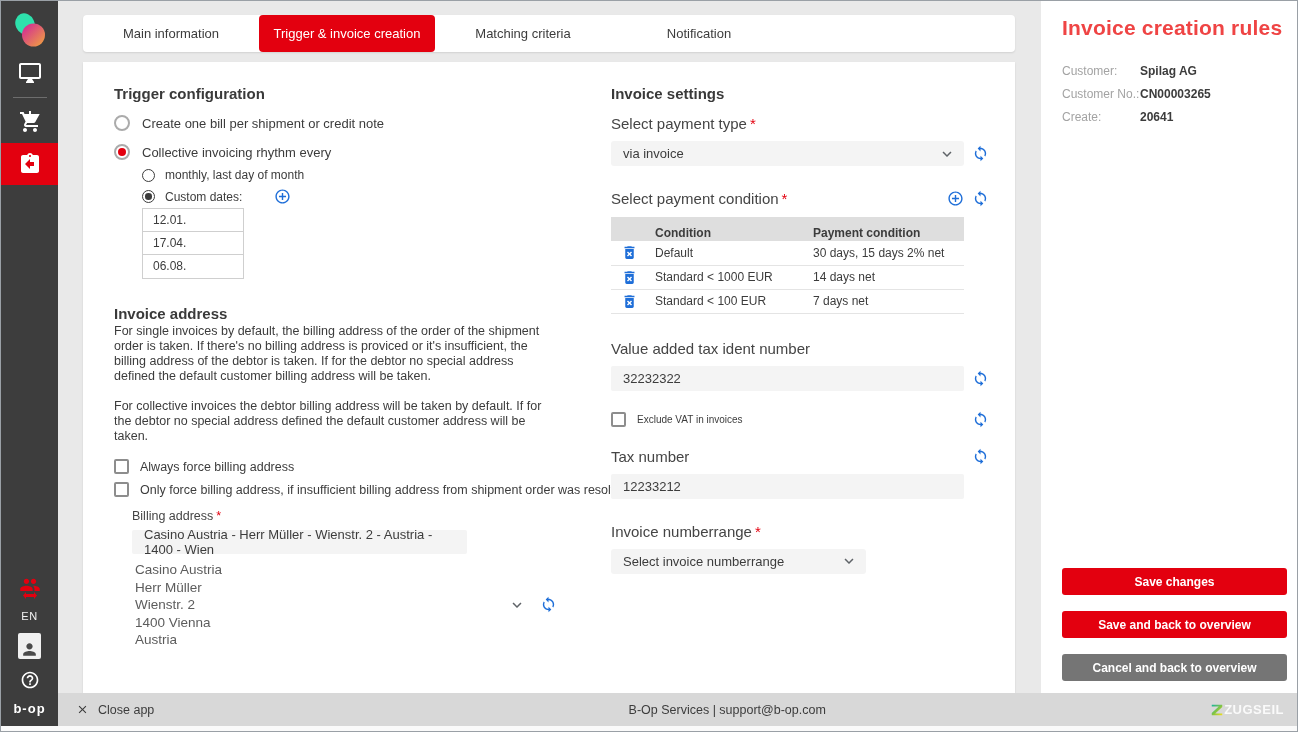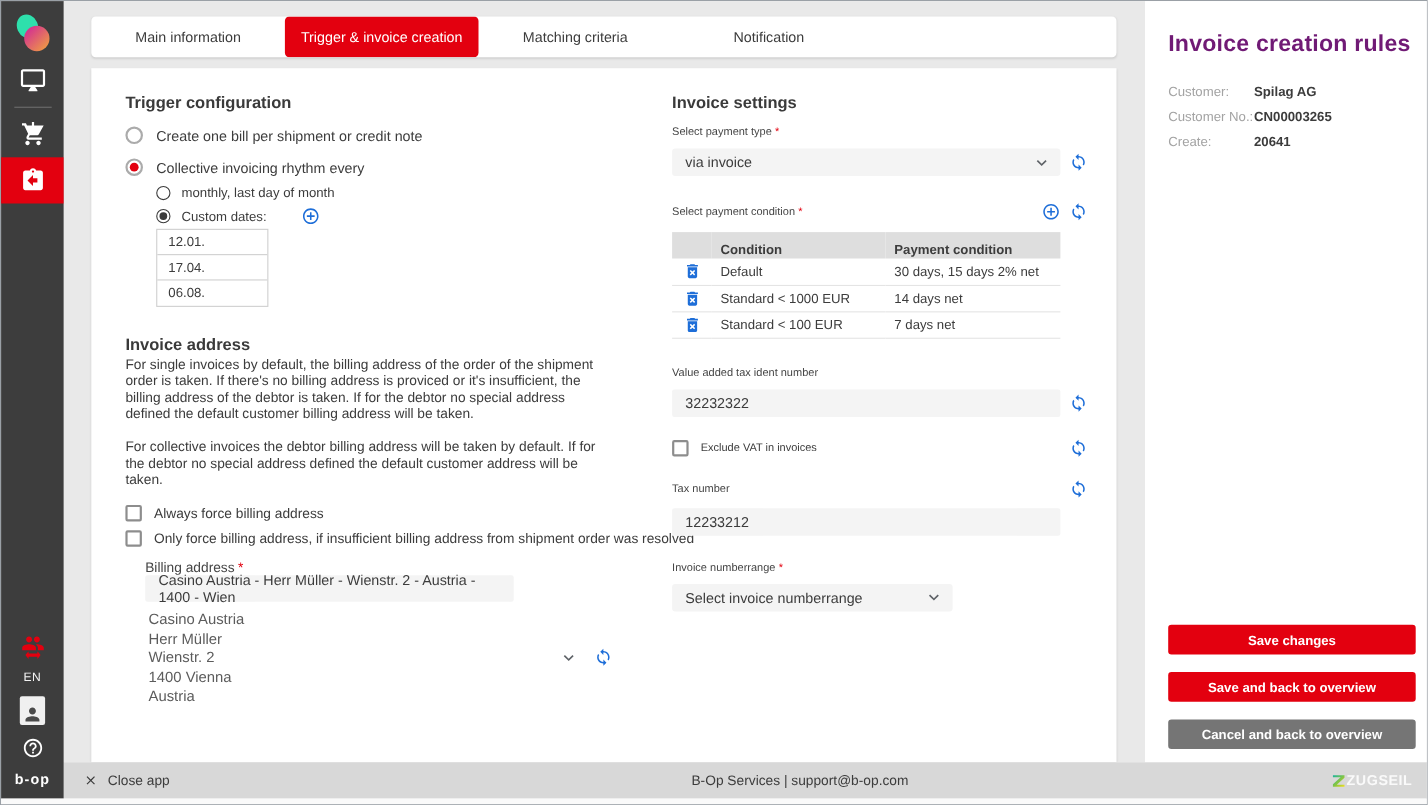--- a/index.html
+++ b/index.html
@@ -55,28 +55,28 @@
   
   .dates-box { margin:3px 0 0 28px; width:102px; border:1px solid #cfcfcf; background:#fff; }
   .date-cell { height:23px; line-height:23px; padding-left:10px; font-size:12px; color:#3c3c3c; border-bottom:1px solid #cfcfcf; cursor:text; }
   .date-cell:last-child { border-bottom:none; }
 
   p.body-text { font-size:12.5px; line-height:15px; color:#3c3c3c; max-width:432px; margin-bottom:15px; }
 
   .indent { margin-left:18px; }
   label.small { font-size:12.5px; color:#454545; display:block; }
   .input-gray { background:#f4f4f4; border-radius:2px; height:24px; display:flex; align-items:center; padding:0 12px; font-size:13px; color:#3c3c3c; cursor:text; }
-  .billing-input { width:335px; }
+  .billing-input { width:335px; margin-top:7px; }
 
   .addr-flex { display:flex; align-items:center; margin:7px 0 0 21px; }
   .addr-block { font-size:13.5px; line-height:17.5px; color:#5c5c5c; }
   .addr-icons { margin-left:auto; display:flex; align-items:center; gap:14px; padding-right:6px; }
 
   
-  .field-label-row { display:flex; align-items:center; font-size:10px; color:#454545; margin-bottom:9px; }
+  .field-label-row { display:flex; align-items:center; font-size:15px; color:#454545; margin-bottom:9px; }
   .ctl-row { display:flex; align-items:center; gap:8px; }
   .select { background:#f4f4f4; border-radius:3px; height:25px; flex:1; display:flex; align-items:center; justify-content:space-between; padding:0 8px 0 12px; font-size:13px; color:#3c3c3c; cursor:pointer; }
   .select.fixed { flex:none; width:255px; }
   .input-flex { flex:1; }
 
   .ic-sync { width:17px; height:17px; fill:#1e6ed8; flex:none; cursor:pointer; }
   .ic-add { width:17px; height:17px; fill:#1e6ed8; flex:none; cursor:pointer; }
   .ic-chev { width:18px; height:18px; fill:#5f6368; flex:none; }
   .ic-trash { width:17px; height:17px; fill:#1e6ed8; cursor:pointer; display:block; margin:0 auto; }
 
@@ -84,21 +84,21 @@
   .cond-table th { background:#dedede; font-weight:bold; text-align:left; height:24px; padding:8px 0 0 8px; }
   .cond-table th.c0 { width:36px; padding:0; }
   .cond-table td { border-bottom:1px solid #e4e4e4; height:24px; padding:0 0 0 8px; }
   .cond-table td.c0 { padding:0; }
   .cond-table col.name { width:158px; }
 
   .mt24 { margin-top:24px; } .mt26 { margin-top:26px; } .mt20 { margin-top:20px; }
 
   
   .panel { width:256px; background:#fff; flex:none; display:flex; flex-direction:column; padding:15px 10px 12px 21px; }
-  .panel h1 { font-size:21px; font-weight:bold; color:#701a75; margin-bottom:24px; letter-spacing:.2px;margin-top:12px; }
+  .panel h1 { font-size:21px; font-weight:bold; color:#ef4444; margin-bottom:24px; letter-spacing:.2px; }
   .info-row { display:flex; font-size:12px; margin-bottom:9px; align-items:baseline; }
   .info-label { width:78px; color:#a3a3a3; flex:none; }
   .info-value { font-weight:bold; color:#3c3c3c; }
   .panel-buttons { margin-top:auto; display:flex; flex-direction:column; gap:16px; }
   .btn { height:27px; border:none; border-radius:3px; font-size:12px; font-weight:bold; color:#fff; cursor:pointer; font-family:"Liberation Sans", sans-serif; }
   .btn.red { background:#e3000f; }
   .btn.gray { background:#757575; }
 
   
   .footer { height:33px; background:#d8d8d8; display:flex; align-items:center; padding:0 13px 0 18px; flex:none; }

